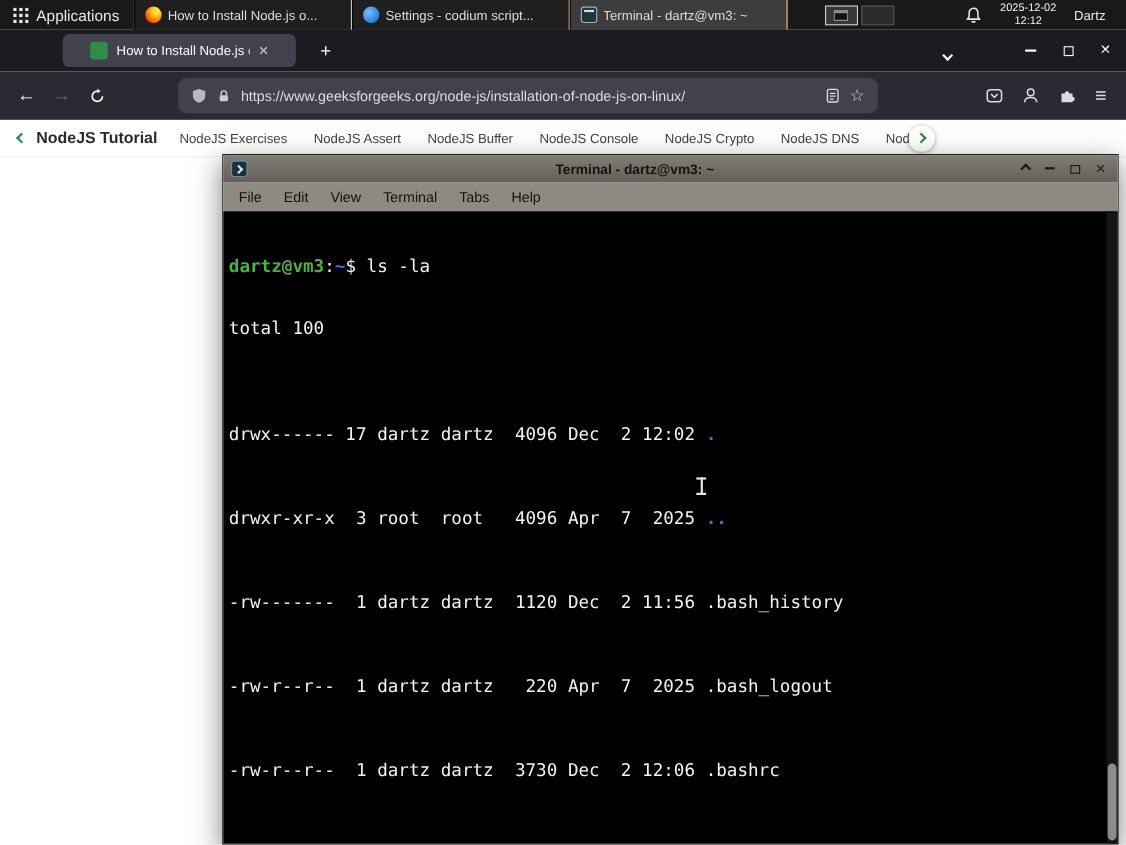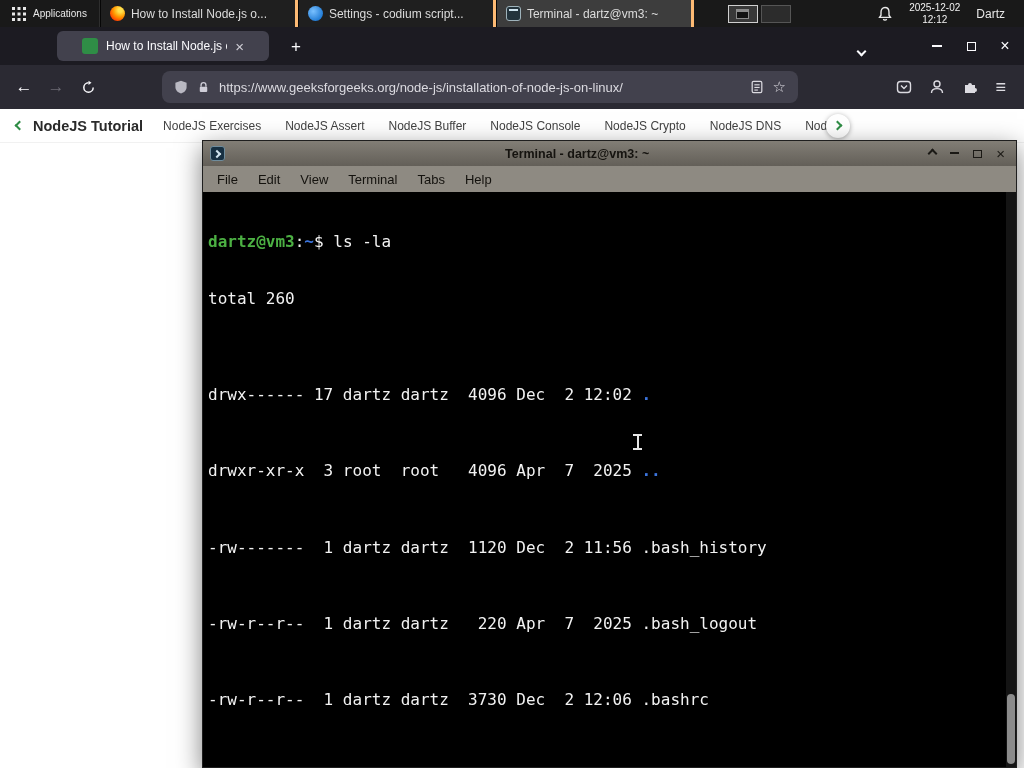--- a/index.html
+++ b/index.html
@@ -3,26 +3,26 @@
 <meta charset="utf-8">
 <style>
   * { margin:0; padding:0; box-sizing:border-box; }
   html,body { width:1024px; height:768px; overflow:hidden; background:#fff;
               font-family:"Liberation Sans", sans-serif; }
   .screen { position:relative; width:1024px; height:768px; }
 
   
   .panel { position:absolute; top:0; left:0; right:0; height:27px; background:#191919;
            display:flex; align-items:center; color:#e8e8e8; z-index:20; }
-  .apps-btn { display:flex; align-items:center; gap:7px; padding:0 12px; height:100%; font-size:10px; }
+  .apps-btn { display:flex; align-items:center; gap:7px; padding:0 12px; height:100%; font-size:14px; }
   .panel-sep { width:1px; height:100%; background:#2e2e2e; }
   .taskbar { display:flex; height:100%; }
   .task-btn { width:198px; height:100%; display:flex; align-items:center; gap:6px; padding:0 9px;
               font-size:12px; color:#dcdcdc; background:#1f1f1f;
-              border-left:1px solid #060606; border-right:3px solid #fdba74; }
+              border-left:1px solid #060606; border-right:1px solid #fdba74; }
   .task-btn.active { background:#3d3d3d; }
   .task-title { flex:1; white-space:nowrap; overflow:hidden; }
   .task-icon { width:15px; height:15px; flex:none; }
   .firefox-icon { border-radius:50%; background:radial-gradient(circle at 68% 28%, #ffe14d 0 14%, #ff9a00 45%, #ff3d00 78%, #c22a86 100%); }
   .settings-icon { border-radius:50%; background:radial-gradient(circle at 35% 35%, #79c0ff, #1f7ad4 75%); }
   .terminal-icon { background:#23333c; border:1px solid #9fb3bb; border-radius:3px; position:relative; }
   .terminal-icon::after { content:""; position:absolute; left:2px; top:2px; width:9px; height:2px; background:#cfe3ee; }
   .pager { margin-left:34px; display:flex; gap:3px; align-items:center; }
   .pager-cell { width:30px; height:18px; background:#2c2c2c; border:1px solid #555; }
   .pager-cell.active { border-color:#cfcfcf; background:#383838; }
@@ -281,21 +281,21 @@
   <span class="menu-item">View</span>
 
   <span class="menu-item">Terminal</span>
 
   <span class="menu-item">Tabs</span>
 
   <span class="menu-item">Help</span>
 </div>
     <div class="term-body">
       <div class="trow"><span class="prompt-user">dartz@vm3</span><span>:</span><span class="prompt-path">~</span><span>$ </span><span>ls -la</span></div>
-      <div class="trow">total 260</div>
+      <div class="trow">total 100</div>
       <div class="listing">
   <div class="trow"><span class="pre">drwx------ 17 dartz dartz  4096 Dec  2 12:02 </span><span class="fname dir">.</span></div>
 
   <div class="trow"><span class="pre">drwxr-xr-x  3 root  root   4096 Apr  7  2025 </span><span class="fname dir">..</span></div>
 
   <div class="trow"><span class="pre">-rw-------  1 dartz dartz  1120 Dec  2 11:56 </span><span class="fname file">.bash_history</span></div>
 
   <div class="trow"><span class="pre">-rw-r--r--  1 dartz dartz   220 Apr  7  2025 </span><span class="fname file">.bash_logout</span></div>
 
   <div class="trow"><span class="pre">-rw-r--r--  1 dartz dartz  3730 Dec  2 12:06 </span><span class="fname file">.bashrc</span></div>

